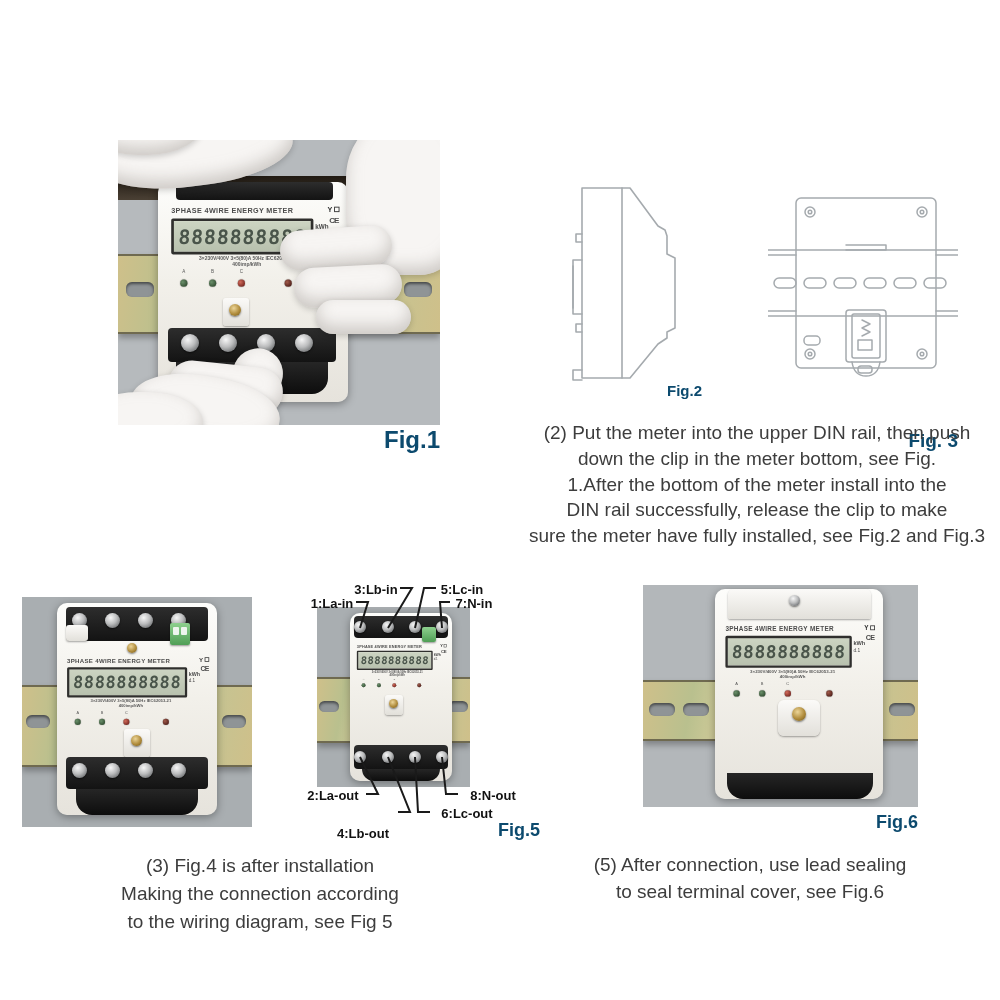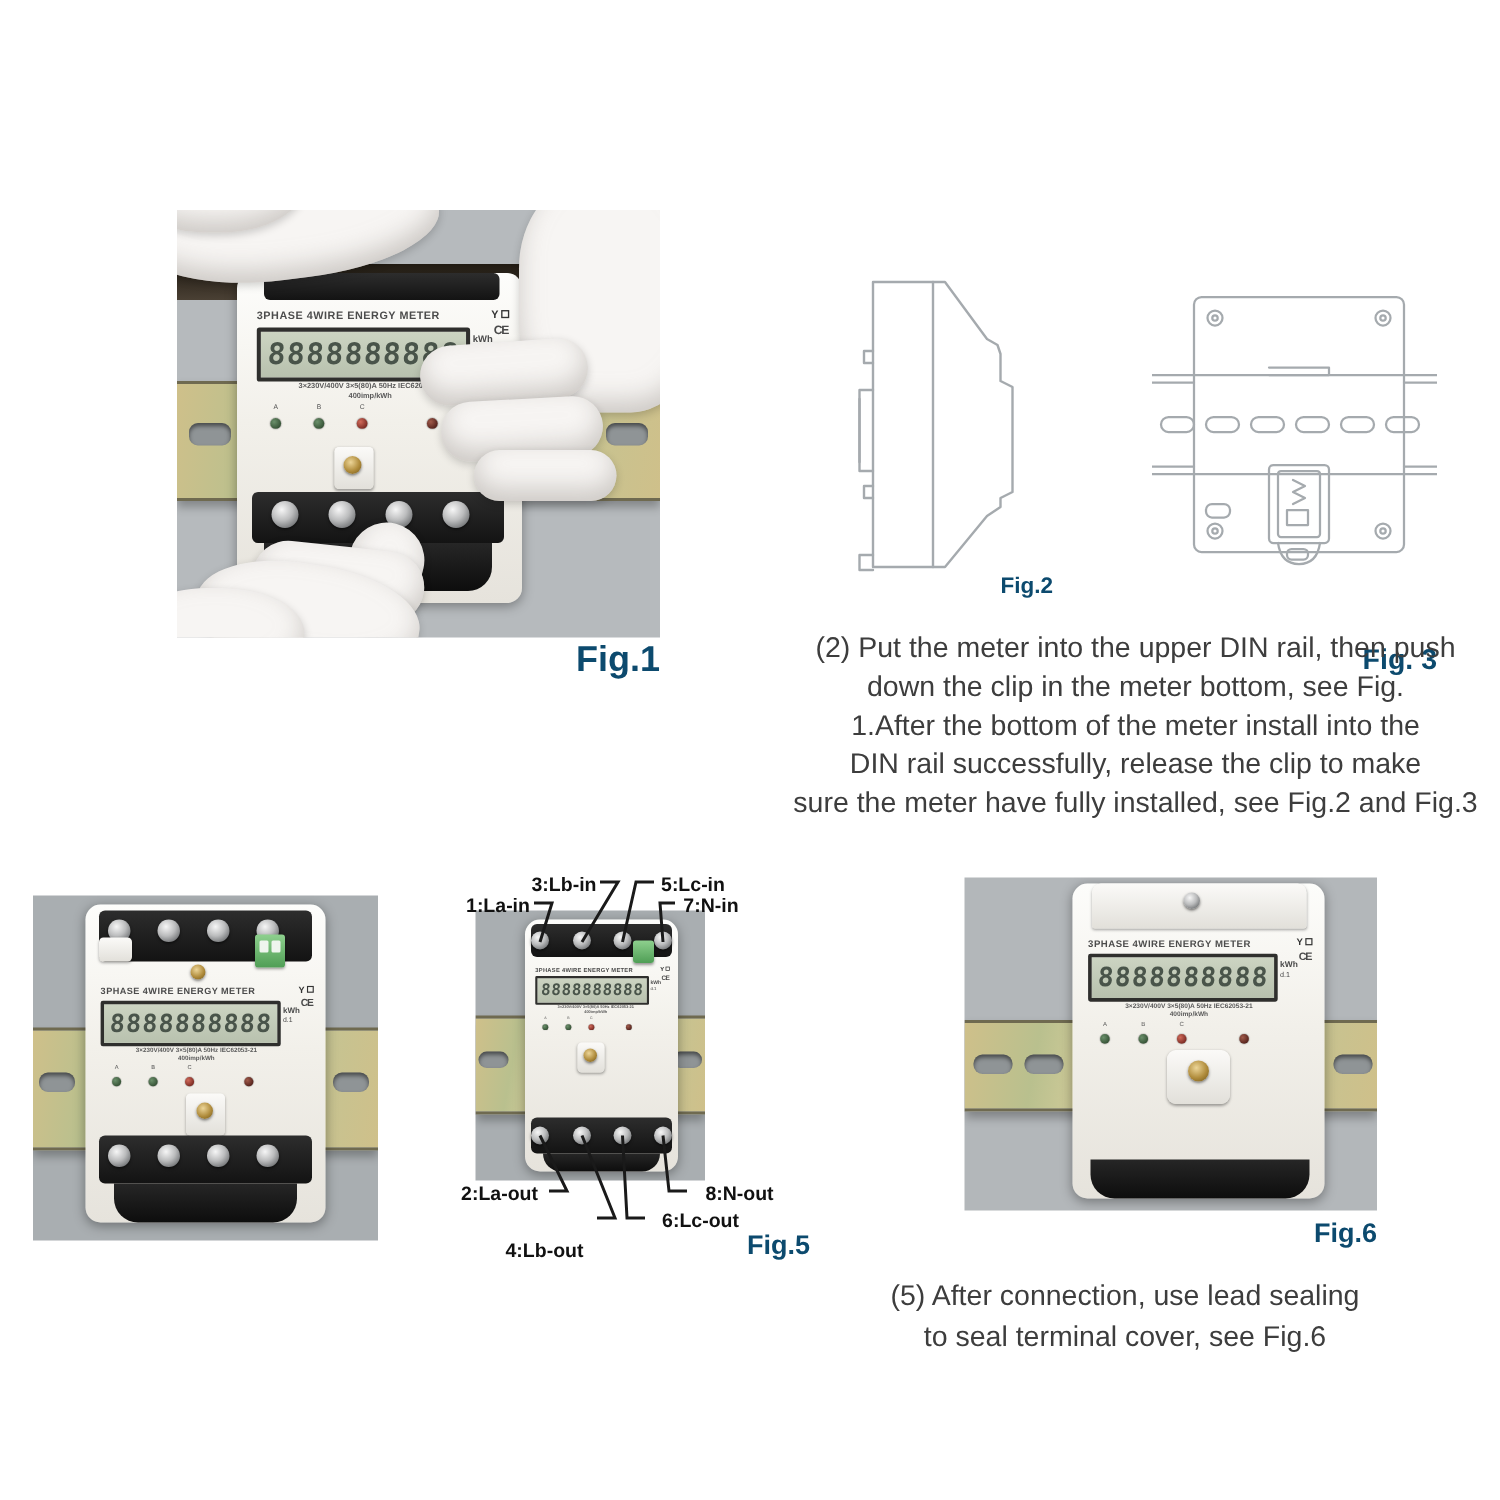--- a/index.html
+++ b/index.html
@@ -312,16 +312,19 @@
         <div class="mp-led" style="left:76px;"><span class="mp-led-label">C</span><span class="mp-led-dot led-red"></span></div>
         <div class="mp-led" style="left:128px;top:78px;"><span class="mp-led-dot led-dark"></span></div>
       </div>
       <div class="wtab" style="left:63px;top:111px;width:42px;height:36px;border-radius:6px;"></div>
       <div class="brass" style="left:77px;top:118px;width:14px;height:14px;"></div>
       <div class="bcover" style="left:12px;top:184px;width:146px;height:26px;"></div>
     </div>
   </div>
   <div class="figcap" style="left:643px;top:812px;width:275px;font-size:18px;">Fig.6</div>
 
+  <div class="step" style="left:50px;top:852px;width:420px;line-height:1.48;">(3) Fig.4 is after installation
+Making the connection according
+to the wiring diagram, see Fig 5</div>
   <div class="step" style="left:545px;top:852px;width:410px;line-height:1.42;">(5) After connection, use lead sealing
 to seal terminal cover, see Fig.6</div>
 
 </div>
 
 </body></html>

